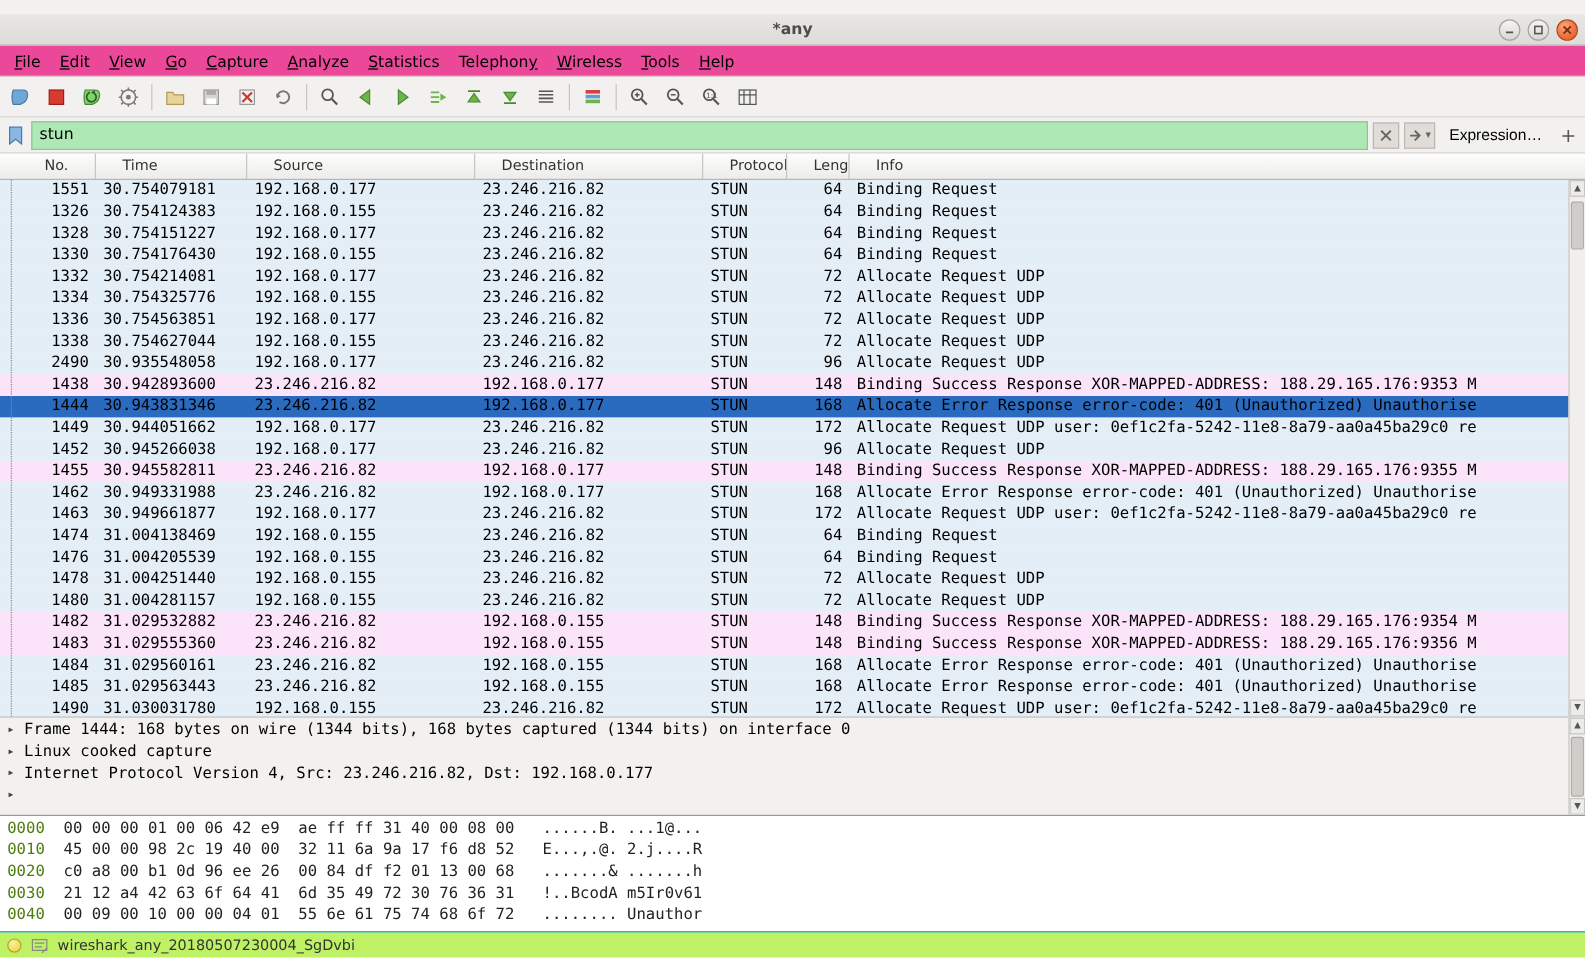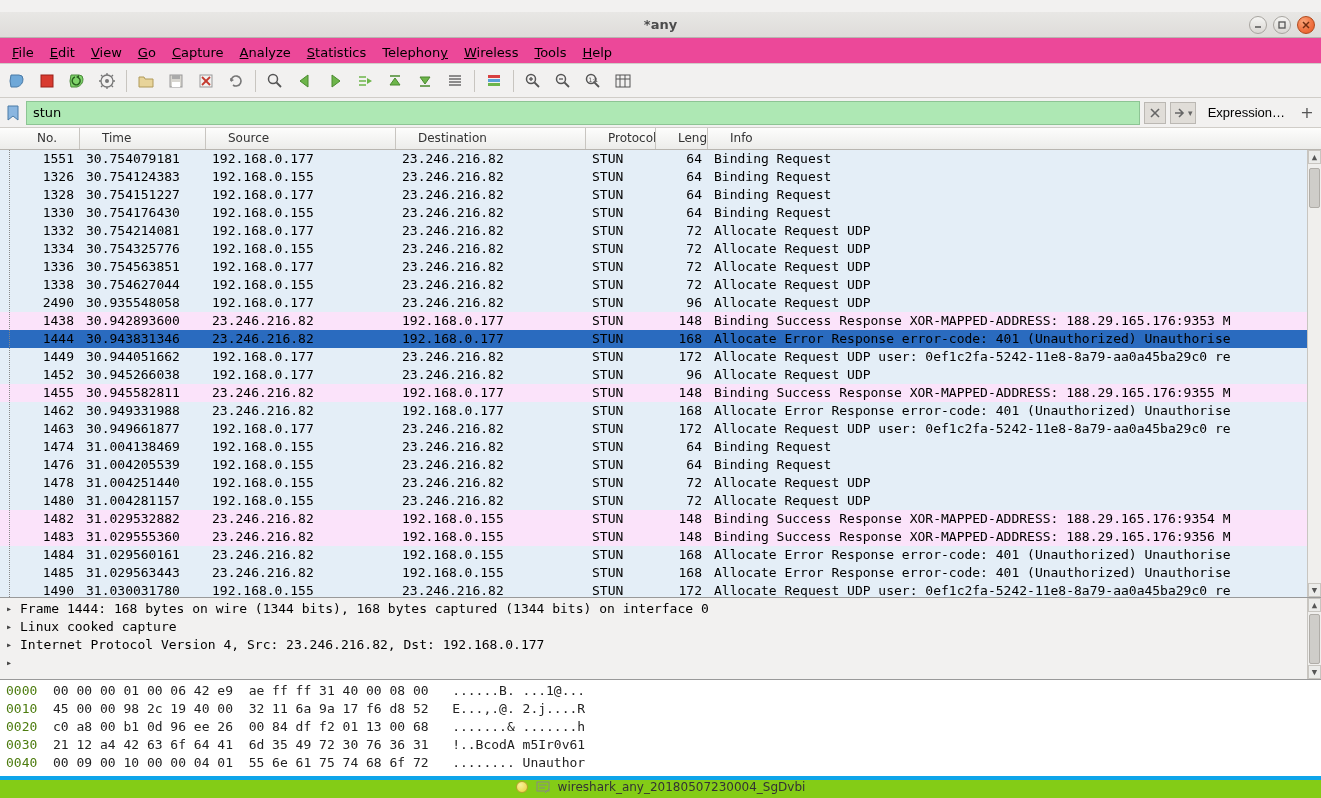--- a/index.html
+++ b/index.html
@@ -42,21 +42,21 @@
 .tree-guide { position: absolute; left: 9px; top: 0; bottom: 0; width: 1px; border-left: 1px dotted #888; pointer-events: none; }
 .scrollbar-v { position: absolute; right: 0; top: 0; bottom: 0; width: 14px; background: #f0efed; border-left: 1px solid #c8c5c0; }
 .scroll-arw { height: 14px; display: flex; align-items: center; justify-content: center; font-size: 9px; color: #555; border: 1px solid #c8c5c0; background: #ececea; cursor: pointer; }
 .scroll-thumb { margin: 0 1px; background: #cfcdc9; border: 1px solid #b0ada8; border-radius: 2px; }
 .details-pane { height: 82px; background: #f2f1f0; font-family: "DejaVu Sans Mono", Consolas, monospace; font-size: 13px; line-height: 18px; overflow: hidden; border-bottom: 1px solid #999; position: relative; padding: 2px 0; }
 .detail-line { display: flex; align-items: center; padding-left: 6px; }
 .tree-toggle { width: 12px; font-size: 10px; color: #444; cursor: pointer; margin-right: 2px; }
 .hex-pane { height: 96px; background: #fff; font-family: "DejaVu Sans Mono", Consolas, monospace; font-size: 13px; line-height: 18px; overflow: hidden; padding: 2px 6px; color: #222; }
 .hex-line { white-space: pre; }
 .hex-offset { color: #4d7c0f; }
-.statusbar { height: 22px; background: #84cc16; border-top: 4px solid #0ea5e9; display: flex; align-items: center; padding: 0 6px; font-size: 12px; color: #333; flex-direction: column; }
+.statusbar { height: 22px; background: #bef264; border-top: 1px solid #0ea5e9; display: flex; align-items: center; padding: 0 6px; font-size: 12px; color: #333; }
 .status-left { display: flex; align-items: center; gap: 8px; }
 .status-dot { width: 12px; height: 12px; border-radius: 6px; background: radial-gradient(circle at 35% 30%, #f8f29a, #e9cf3a); border: 1px solid #b5a12d; }
 .status-center { flex: 1; }
 .status-right { display: flex; gap: 20px; }
 svg { display: block; }
 </style>
 </head>
 <body>
 
 <div class="titlebar">

